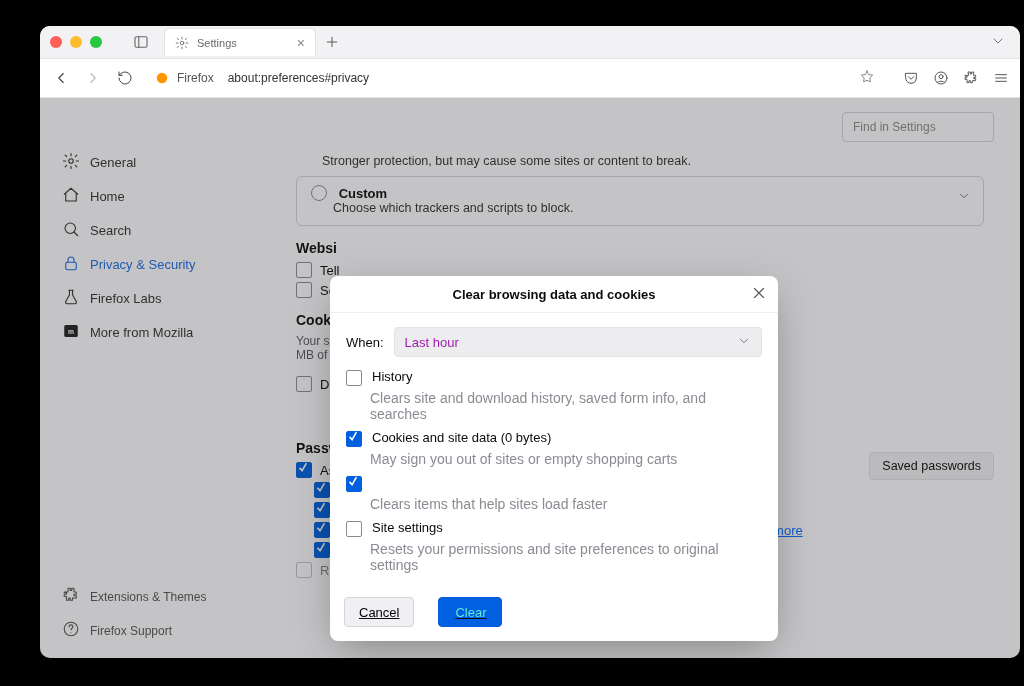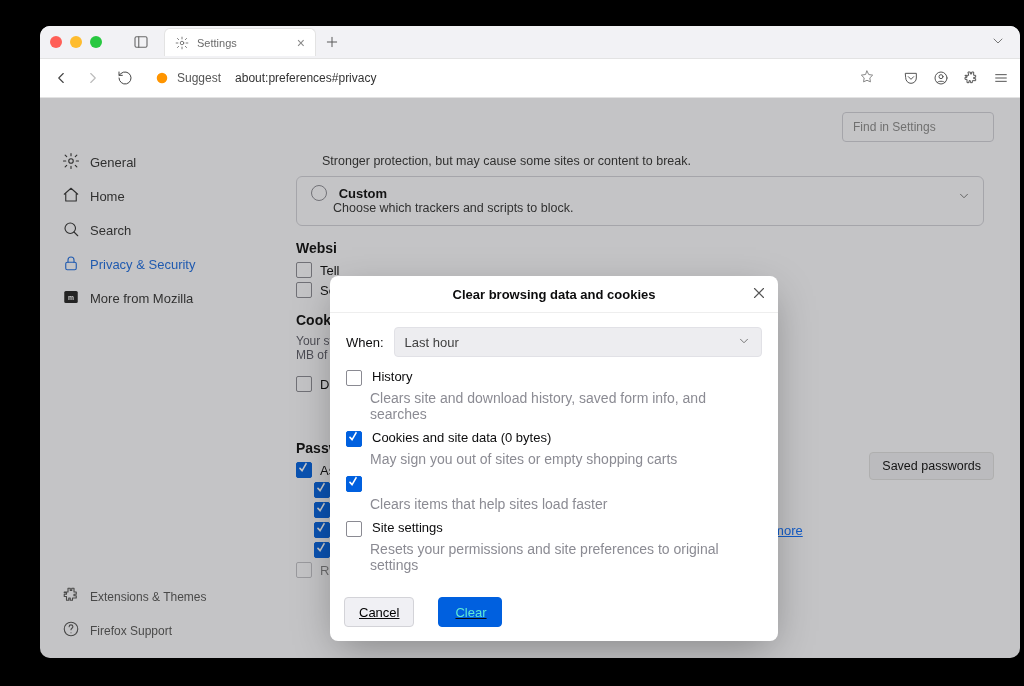--- a/index.html
+++ b/index.html
@@ -146,21 +146,21 @@
     height:36px;border-bottom:1px solid #eee;
     font-weight:600;font-size:13px;position:relative;
   }
   .dlg-head .x{position:absolute;right:10px;top:8px;width:18px;height:18px;color:#555;}
   .dlg-body{padding:14px 16px 6px 16px;}
   .when-row{display:flex;align-items:center;gap:10px;margin-bottom:12px;}
   .when-label{font-size:13px;}
   .when-select{
     flex:1;height:28px;border-radius:4px;background:#ededf0;
     border:1px solid #e1e1e6;display:flex;align-items:center;
-    padding:0 10px;font-size:13px;color:#404040;position:relative;
+    padding:0 10px;font-size:13px;color:#a21caf;position:relative;
   }
   .when-select .chev{position:absolute;right:10px;color:#666;}
   .opt{margin:8px 0 4px 0;display:flex;align-items:flex-start;gap:10px;}
   .opt .cb{margin-top:1px;}
   .opt .lbl{font-size:13px;}
   .opt-sub{font-size:14px;color:var(--muted2);margin-left:24px;margin-bottom:8px;}
   .dlg-btns{display:flex;justify-content:flex-start;gap:24px;padding:10px 14px 14px 14px;text-decoration:underline;}
   .btn{height:30px;border-radius:4px;padding:0 14px;font-size:13px;border:1px solid #d3d3d8;background:#f0f0f4;}
   .btn.primary{background:var(--accent);color:#5eead4;border-color:var(--accent);padding-left:16px;}
   
@@ -221,21 +221,21 @@
           <path d="M3 12a9 9 0 1 0 3-6.7L3 8"></path>
           <path d="M3 3v5h5"></path>
         </svg>
     </span>
     <div class="urlbar">
       <span class="ff">
         <svg viewBox="0 0 24 24">
             <circle cx="12" cy="12" r="9" fill="#ff9500" stroke="none"></circle>
           </svg>
       </span>
-      <span class="url-firefox">Suggest</span>
+      <span class="url-firefox">Firefox</span>
       <span class="url-path">about:preferences#privacy</span>
       <span class="star">
         <svg viewBox="0 0 24 24" width="16" height="16">
             <path d="M12 3l2.6 5.3 5.9.9-4.3 4.2 1 5.9L12 16.9 6.8 19.3l1-5.9L3.5 9.2l5.9-.9z"></path>
           </svg>
       </span>
     </div>
     <div class="rt-icons">
       <span>
           <svg viewBox="0 0 24 24" width="16" height="16">
@@ -285,20 +285,26 @@
             <path d="M21 21l-5-5"></path>
           </svg>
         <span>Search</span>
       </div>
       <div class="sb-item active">
         <svg viewBox="0 0 24 24">
             <rect x="5" y="11" width="14" height="10" rx="2"></rect>
             <path d="M8 11V8a4 4 0 0 1 8 0v3"></path>
           </svg>
         <span>Privacy &amp; Security</span>
+      </div>
+      <div class="sb-item">
+        <svg viewBox="0 0 24 24">
+            <path d="M9 3h6M10 3v6l-5 9a2 2 0 0 0 1.8 3h10.4A2 2 0 0 0 19 18l-5-9V3"></path>
+          </svg>
+        <span>Firefox Labs</span>
       </div>
       <div class="sb-item">
         <svg viewBox="0 0 24 24">
             <rect x="3" y="4" width="18" height="16" rx="2" fill="#222" stroke="none"></rect>
             <text x="12" y="16" text-anchor="middle" fill="#fff" font-size="9" font-weight="700" stroke="none">m</text>
           </svg>
         <span>More from Mozilla</span>
       </div>
       <div class="sb-bottom">
         <div class="sb-item">

